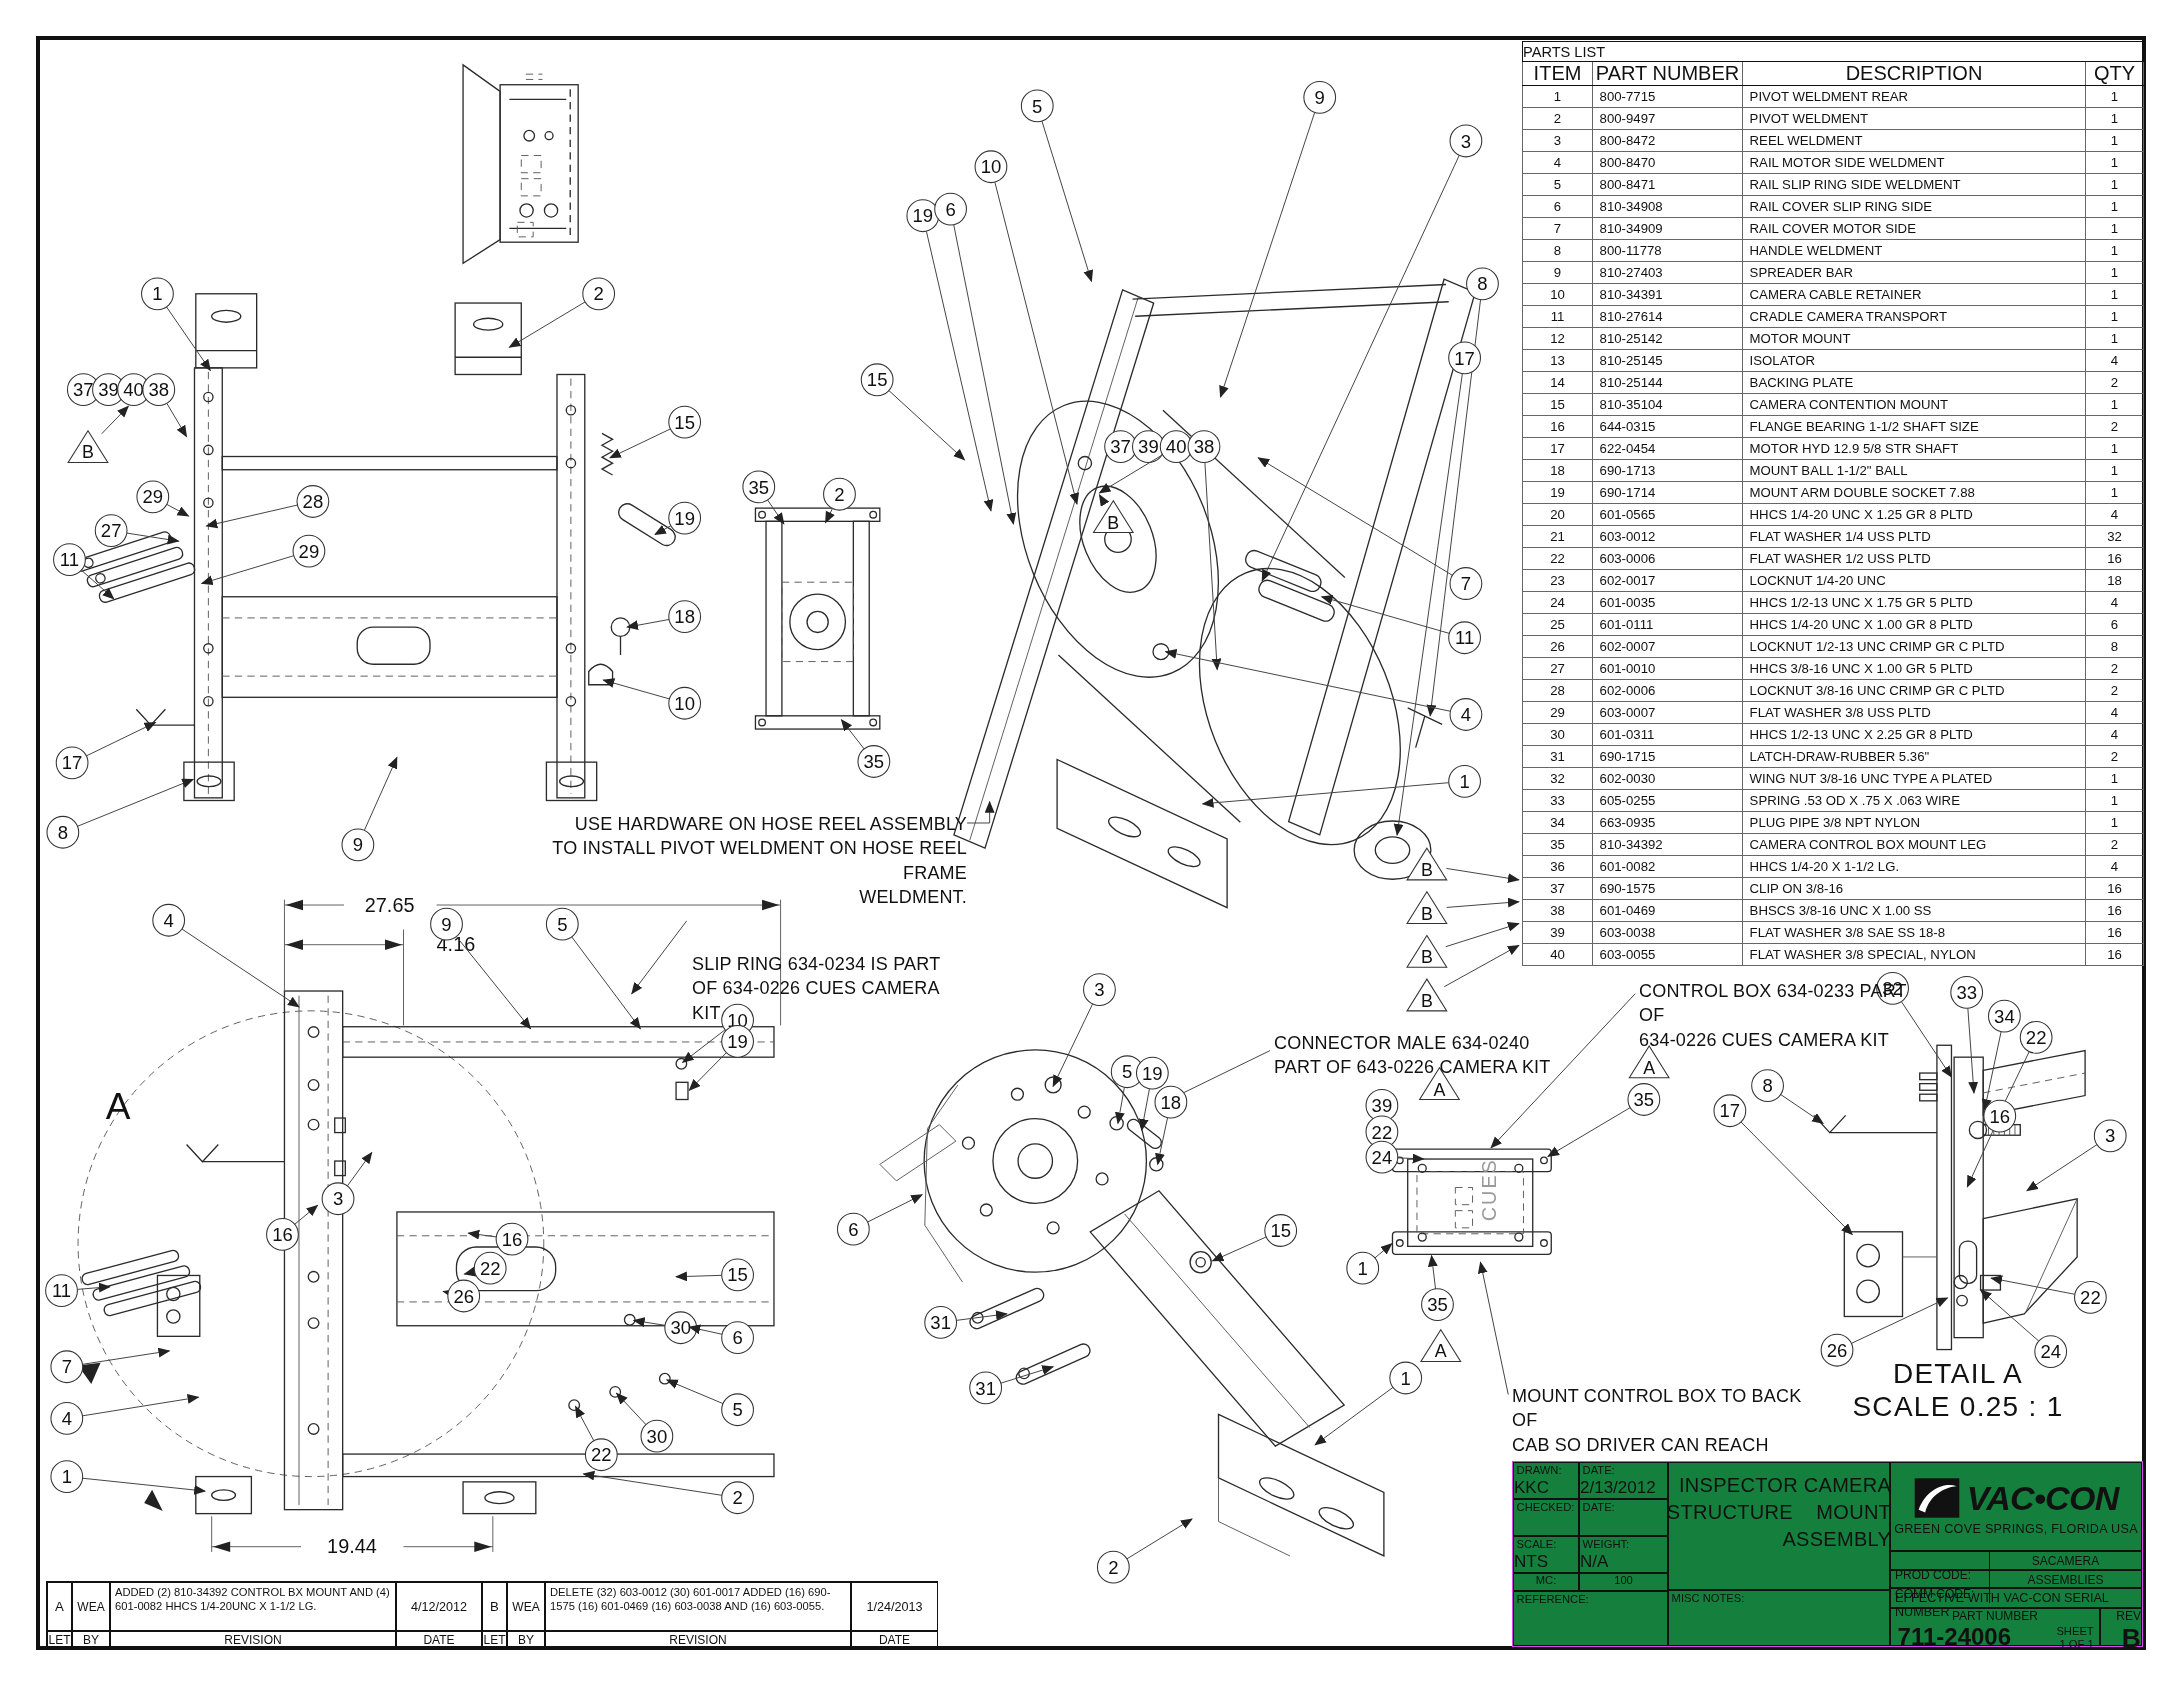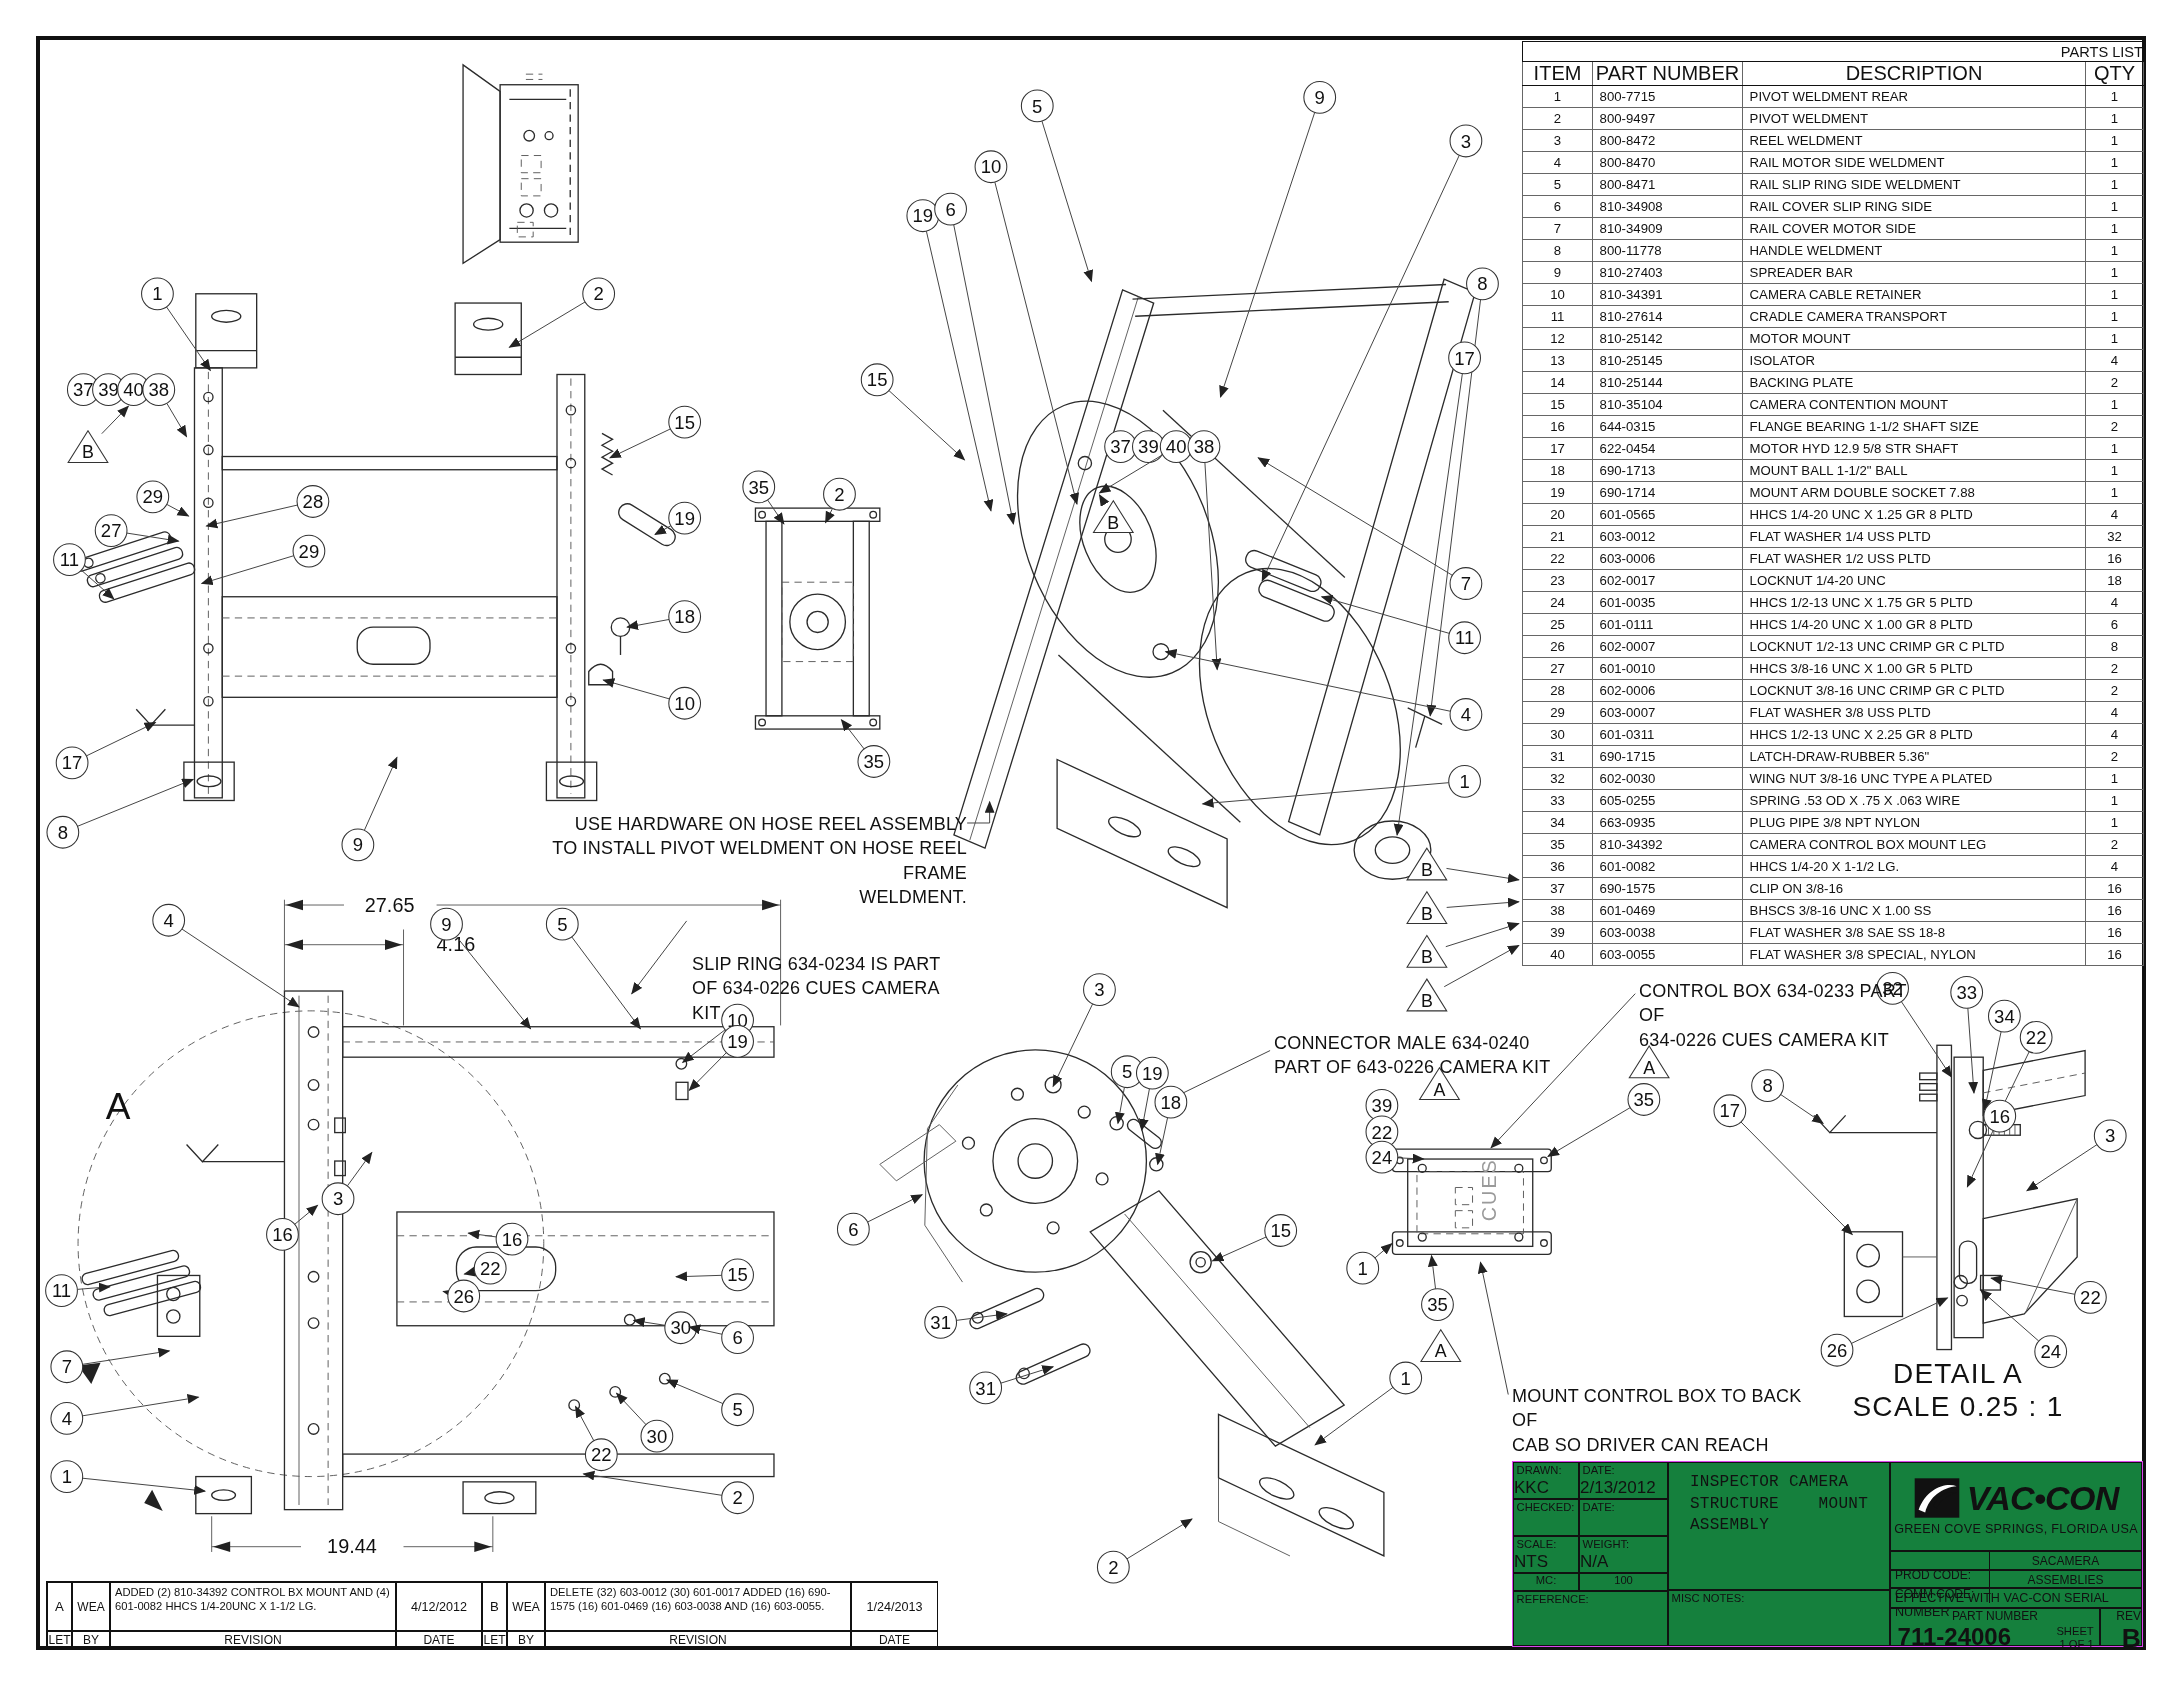--- a/index.html
+++ b/index.html
@@ -4,21 +4,21 @@
 <style>
   * { margin:0; padding:0; box-sizing:border-box; }
   html,body { background:#fff; width:2183px; height:1687px; font-family:"Liberation Sans", sans-serif; color:#111; }
   #sheet { position:relative; width:2183px; height:1687px; overflow:hidden; background:#fff; }
   #frame { position:absolute; left:36px; top:36px; width:2110px; height:1614px; border:4px solid #111; }
   svg text { font-family:"Liberation Sans", sans-serif; }
 
   
   #parts { position:absolute; left:1522px; top:41px; width:621px; border-collapse:collapse; table-layout:fixed; }
   #parts th, #parts td { border:0.7px solid #666; font-weight:normal; }
-  #parts .tbl-title { border:1.3px solid #111; font-size:14.6px; height:20px; text-align:right; }
+  #parts .tbl-title { border:1.3px solid #111; font-size:14.6px; height:20px; text-align:left; }
   #parts thead th { font-size:20px; height:22.5px; text-align:center; border-bottom:1.3px solid #111; }
   #parts tbody td { font-size:13.2px; height:22px; white-space:nowrap; overflow:hidden; }
   #parts td.c0 { text-align:center; }
   #parts td.c1, #parts td.c2 { text-align:left; padding-left:6.6px; }
   #parts td.c3 { text-align:center; }
   #parts col.item{width:70px} #parts col.pn{width:150px} #parts col.desc{width:343px} #parts col.qty{width:58px}
 
   
   .note { position:absolute; font-size:18px; line-height:1.35; white-space:pre-line; letter-spacing:0.2px; }
   .r { text-align:right; }
@@ -27,21 +27,21 @@
   
   #tblock { position:absolute; left:1512px; top:1461px; width:631px; height:186px; display:flex; border:1px solid #d946ef; background:#15803d; }
   .tb-cell { border:1px solid #111; position:relative; }
   .lbl { font-size:11.2px; padding:1.3px 2.6px; }
   .val { font-size:17px; }
   #tb-left { width:155px; display:flex; flex-direction:column; }
   #tb-left .row { display:flex; }
   #tb-mid { width:222px; display:flex; flex-direction:column; }
   #tb-right { flex:1; display:flex; flex-direction:column; }
   .title-box { height:128px; display:flex; align-items:flex-start; justify-content:center; padding-top:9.3px; }
-  .title-text { font-size:16px; text-align:left; white-space:pre-line; line-height:1.35; letter-spacing:0.3px;font-family:Liberation Mono, monospace; }
+  .title-text { font-size:20px; text-align:right; white-space:pre-line; line-height:1.35; letter-spacing:0.3px; }
   #logo-row { height:91px; display:flex; flex-direction:column; align-items:center; justify-content:center; }
   #logo-line { display:flex; align-items:center; gap:5.3px; }
   #logo-word { font-size:34px; font-weight:bold; letter-spacing:-0.7px; font-style:italic; }
   .city { font-size:12.6px; margin-top:2.6px; letter-spacing:0.3px; }
   .code-row { height:18.5px; display:flex; }
   .code-row .k { width:99px; font-size:12px; padding:16px 4px; border-right:1px solid #111; }
   .code-row .v { flex:1; font-size:12px; text-align:center; padding-top:2px; }
   #eff { height:20px; font-size:12.6px; padding:2px 4px; }
   #pnrow { height:38px; display:flex; }
   #pncell { width:210px; display:flex; flex-direction:column; }

